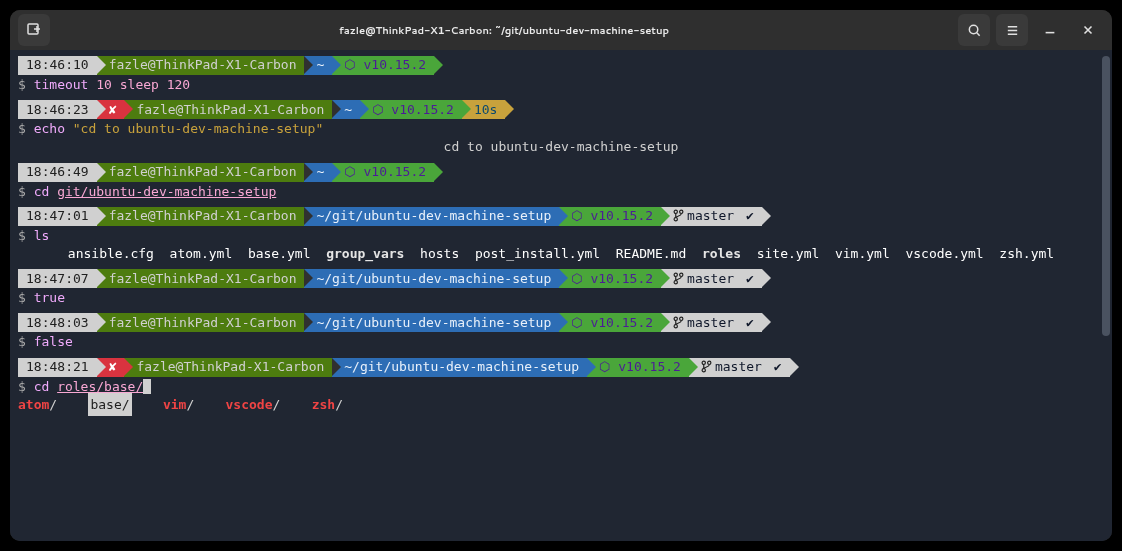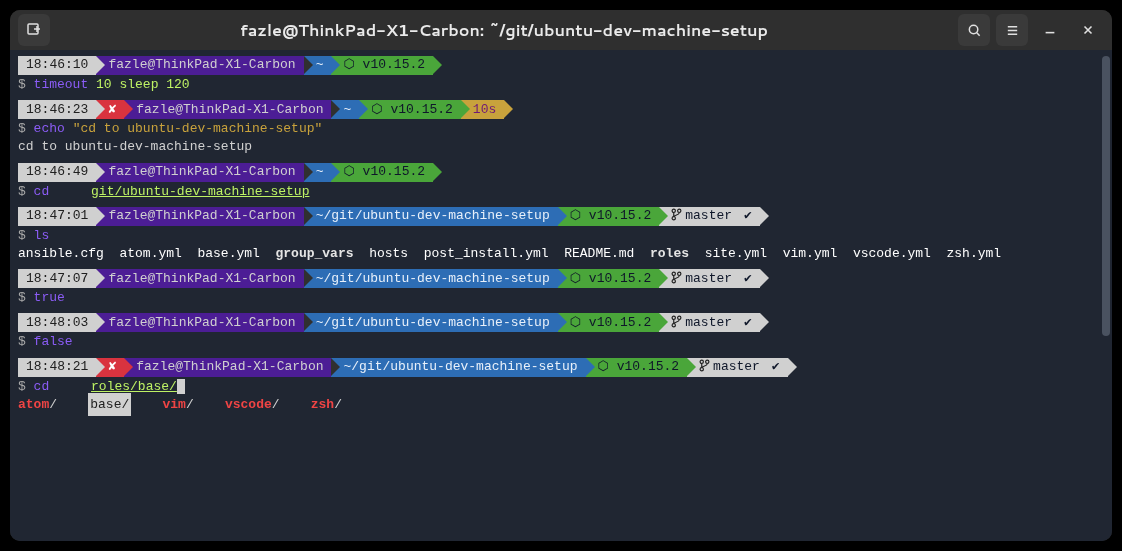--- a/index.html
+++ b/index.html
@@ -41,42 +41,42 @@
     background: #3a3a3a;
     display: flex; align-items: center; justify-content: center;
     color: #e0e0e0;
   }
   .tb-btn.plain { background: transparent; }
   .tb-title {
     flex: 1;
     text-align: center;
     font-weight: 700;
     color: #eaeaea;
-    font-size: 16px;
+    font-size: 10px;
   }
   .terminal {
     flex: 1;
     background: #202632;
     padding: 6px 8px 8px 8px;
     border-bottom-left-radius: 10px;
     border-bottom-right-radius: 10px;
     white-space: pre;
     overflow: hidden;
     position: relative;
   }
   .scrollbar {
     position: absolute;
     right: 2px;
     top: 6px;
     width: 8px;
     height: 280px;
     background: #4a5260;
     border-radius: 4px;
   }
-  .block { margin-bottom: 6px; font-family: Liberation Mono, monospace; }
+  .block { margin-bottom: 6px; }
 
   
   .pl { display: flex; align-items: center; height: 19px; margin-bottom: 1px; }
   .seg {
     display: inline-flex;
     align-items: center;
     height: 19px;
     padding: 0 8px 0 12px;
     position: relative;
     color: #202020;
@@ -90,40 +90,40 @@
     top: 0;
     border-top: 9.5px solid transparent;
     border-bottom: 9.5px solid transparent;
     border-left: 9px solid currentColor;
     z-index: 2;
   }
   .seg-time   { background: #d0d0d0; color: #d0d0d0; }
   .seg-time   span { color: #202020; }
   .seg-x      { background: #d9333f; color: #d9333f; }
   .seg-x      span { color: #fff; font-weight: 700; }
-  .seg-host   { background: #4c1d95; color: #303030; }
+  .seg-host   { background: #4d7c0f; color: #303030; }
   .seg-host   span { color: #d0d0d0; }
   .seg-path   { background: #2d6db5; color: #2d6db5; }
   .seg-path   span { color: #e8f0fa; }
   .seg-node   { background: #4aa63a; color: #4aa63a; }
-  .seg-node   span { color: #0f172a; }
+  .seg-node   span { color: #4c1d95; }
   .seg-dur    { background: #c8a23c; color: #c8a23c; }
-  .seg-dur    span { color: #701a75; text-align: right; }
+  .seg-dur    span { color: #0c4a6e; text-align: right; }
   .seg-git    { background: #d0d0d0; color: #d0d0d0; }
   .seg-git    span { color: #0f172a; }
   .seg:last-child::after {  }
   .check { color: #2e8b2e; margin-left: 4px; font-weight: 700; }
 
   .cmdline { color: #d0d0d0; }
   .prompt { color: #aaa; }
-  .cmd { color: #8b5cf6; }
-  .arg { color: #bef264; }
+  .cmd { color: #f0abfc; }
+  .arg { color: #f9a8d4; }
   .str { color: #c8a23c; }
-  .underline { text-decoration: underline; margin-left: 34px; }
-  .out { color: #d0d0d0; }
+  .underline { text-decoration: underline; }
+  .out { color: #d0d0d0; text-align: center; }
   .dir-ls { color: #e5e5e5; font-weight: 700; }
   .file-ls { color: #ffffff; }
 
   .cursor {
     display: inline-block;
     width: 8px; height: 15px;
     background: #d0d0d0;
     vertical-align: text-bottom;
   }
 

